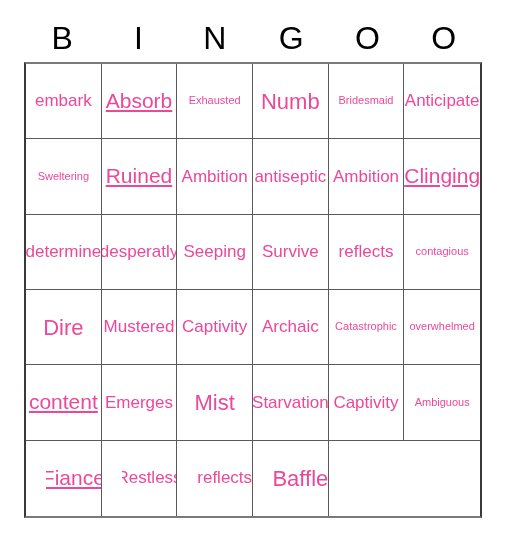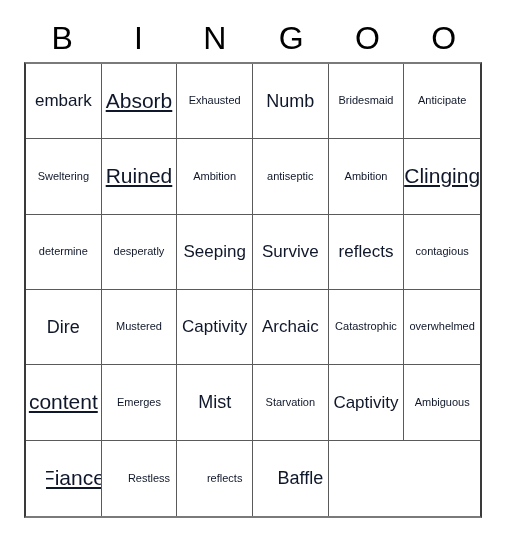--- a/index.html
+++ b/index.html
@@ -77,30 +77,30 @@
     border-right: none;
   }
   .cell:nth-child(n+31) {
     border-bottom: none;
     margin-left: 20px;
   }
   .cell-text {
     display: block;
     line-height: 1.05;
     white-space: nowrap;
-    color: #0f172a;
+    color: #ec4899;
   }
 
   
   .fs-xs   { font-size: 11px; text-align: right; }
   .fs-s    { font-size: 11px; }
-  .fs-m    { font-size: 11px; }
+  .fs-m    { font-size: 17px; }
   .fs-l    { font-size: 17px; }
   .fs-xl   { font-size: 21px; text-decoration: underline; }
-  .fs-xxl  { font-size: 18px; }
+  .fs-xxl  { font-size: 22px; }
 </style>
 </head>
 <body>
 
 <div id="bingo-card">
 
   <div id="header-row">
     <div class="header-letter">B</div>
     <div class="header-letter">I</div>
     <div class="header-letter">N</div>

